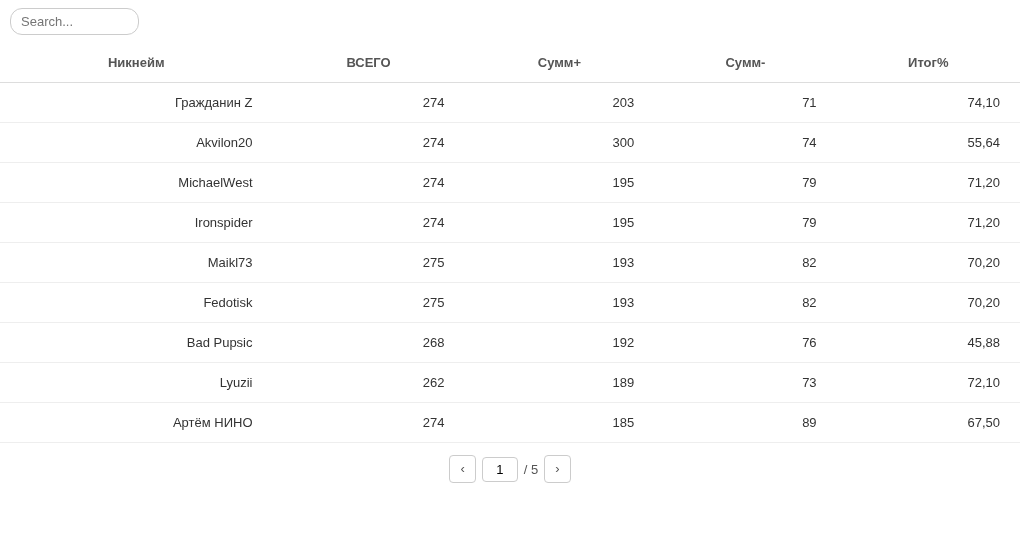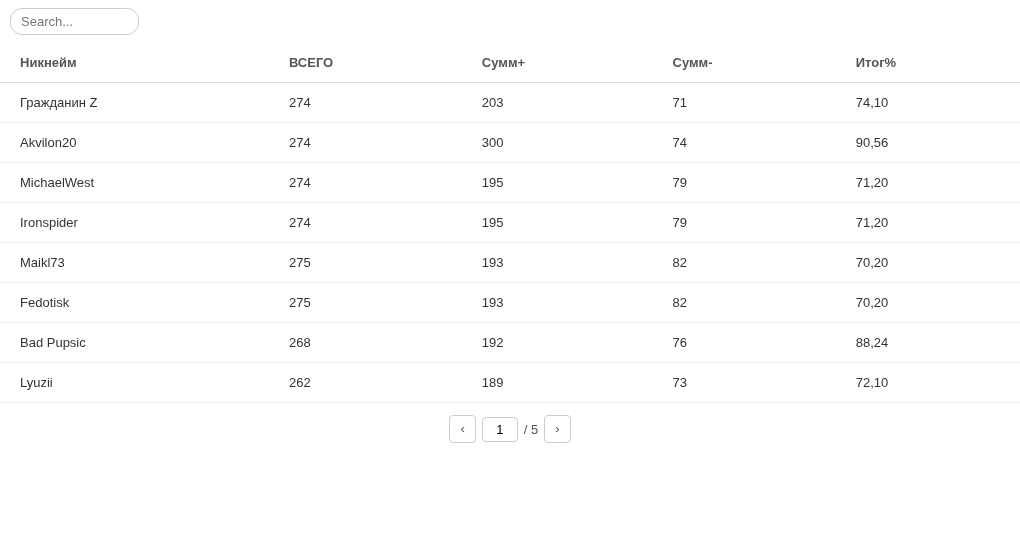--- a/index.html
+++ b/index.html
@@ -23,29 +23,29 @@
     }
     .table-wrapper {
       width: 100%;
     }
     table {
       width: 100%;
       border-collapse: collapse;
     }
     thead tr th {
       padding: 12px 20px;
-      text-align: left;
+      text-align: center;
       font-weight: bold;
       color: #555;
       font-size: 13px;
       border-bottom: 1px solid #ddd;
     }
     tbody tr td {
       padding: 12px 20px;
-      text-align: left;
+      text-align: right;
       border-bottom: 1px solid #eee;
       font-size: 13px;
       color: #333;
     }
     .pagination {
       display: flex;
       justify-content: center;
       align-items: center;
       padding: 12px;
       gap: 6px;
@@ -97,21 +97,21 @@
           <td>274</td>
           <td>203</td>
           <td>71</td>
           <td>74,10</td>
         </tr>
         <tr>
           <td>Akvilon20</td>
           <td>274</td>
           <td>300</td>
           <td>74</td>
-          <td>90,56</td>
+          <td>55,64</td>
         </tr>
         <tr>
           <td>MichaelWest</td>
           <td>274</td>
           <td>195</td>
           <td>79</td>
           <td>71,20</td>
         </tr>
         <tr>
           <td>Ironspider</td>
@@ -132,28 +132,35 @@
           <td>275</td>
           <td>193</td>
           <td>82</td>
           <td>70,20</td>
         </tr>
         <tr>
           <td>Bad Pupsic</td>
           <td>268</td>
           <td>192</td>
           <td>76</td>
-          <td>88,24</td>
+          <td>45,88</td>
         </tr>
         <tr>
           <td>Lyuzii</td>
           <td>262</td>
           <td>189</td>
           <td>73</td>
           <td>72,10</td>
+        </tr>
+        <tr>
+          <td>Артём НИНО</td>
+          <td>274</td>
+          <td>185</td>
+          <td>89</td>
+          <td>67,50</td>
         </tr>
       </tbody>
   </table>
 </div>
 
 <div class="pagination">
   <button class="page-btn">‹</button>
   <input class="page-input" type="text" value="1" style="">
   <span class="page-total">
     <span>/ </span><span>5</span>

